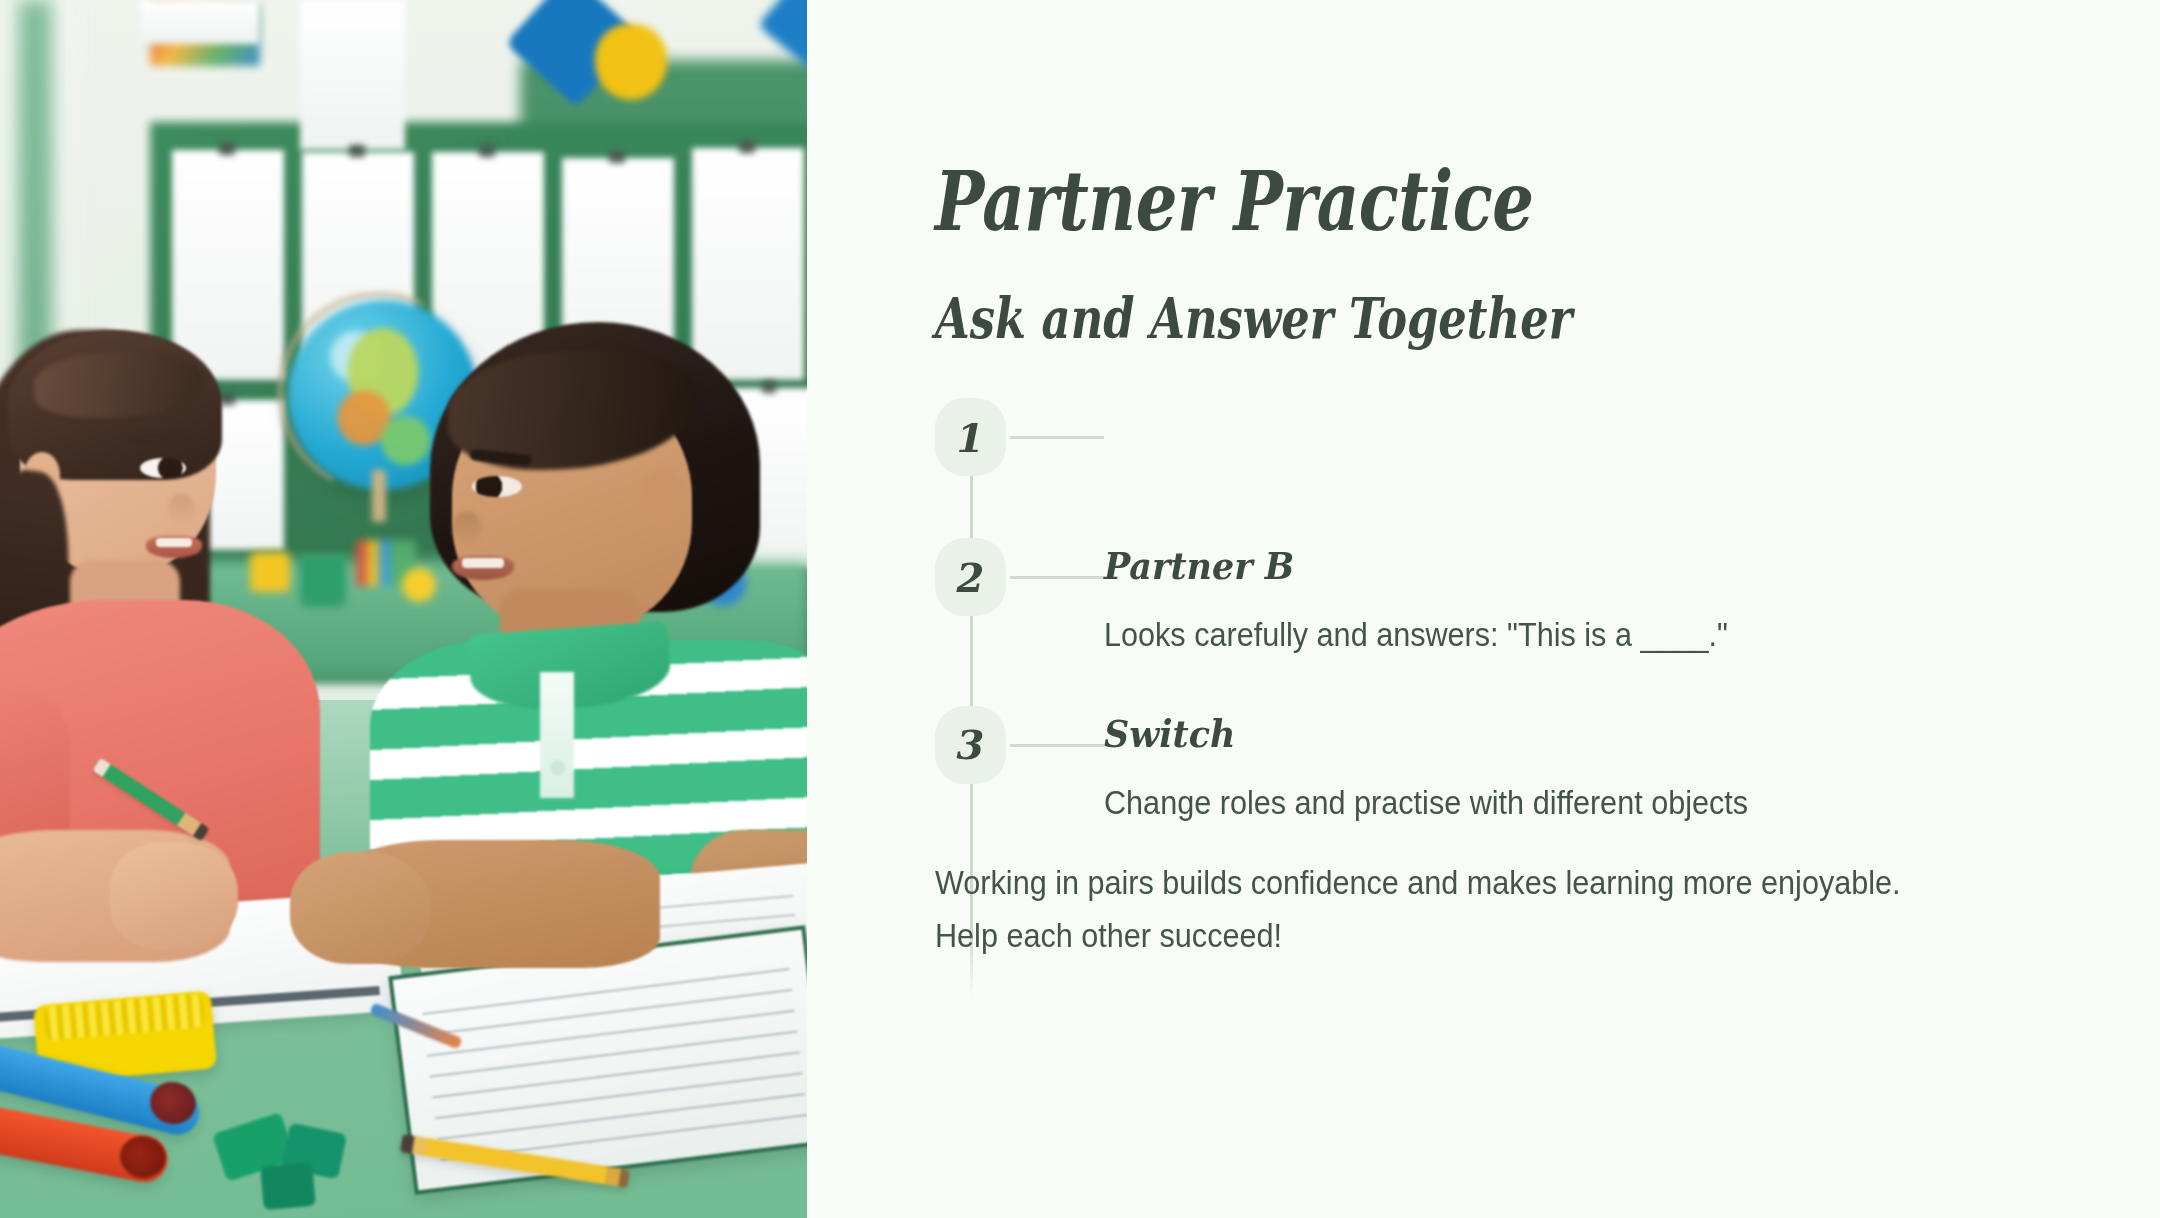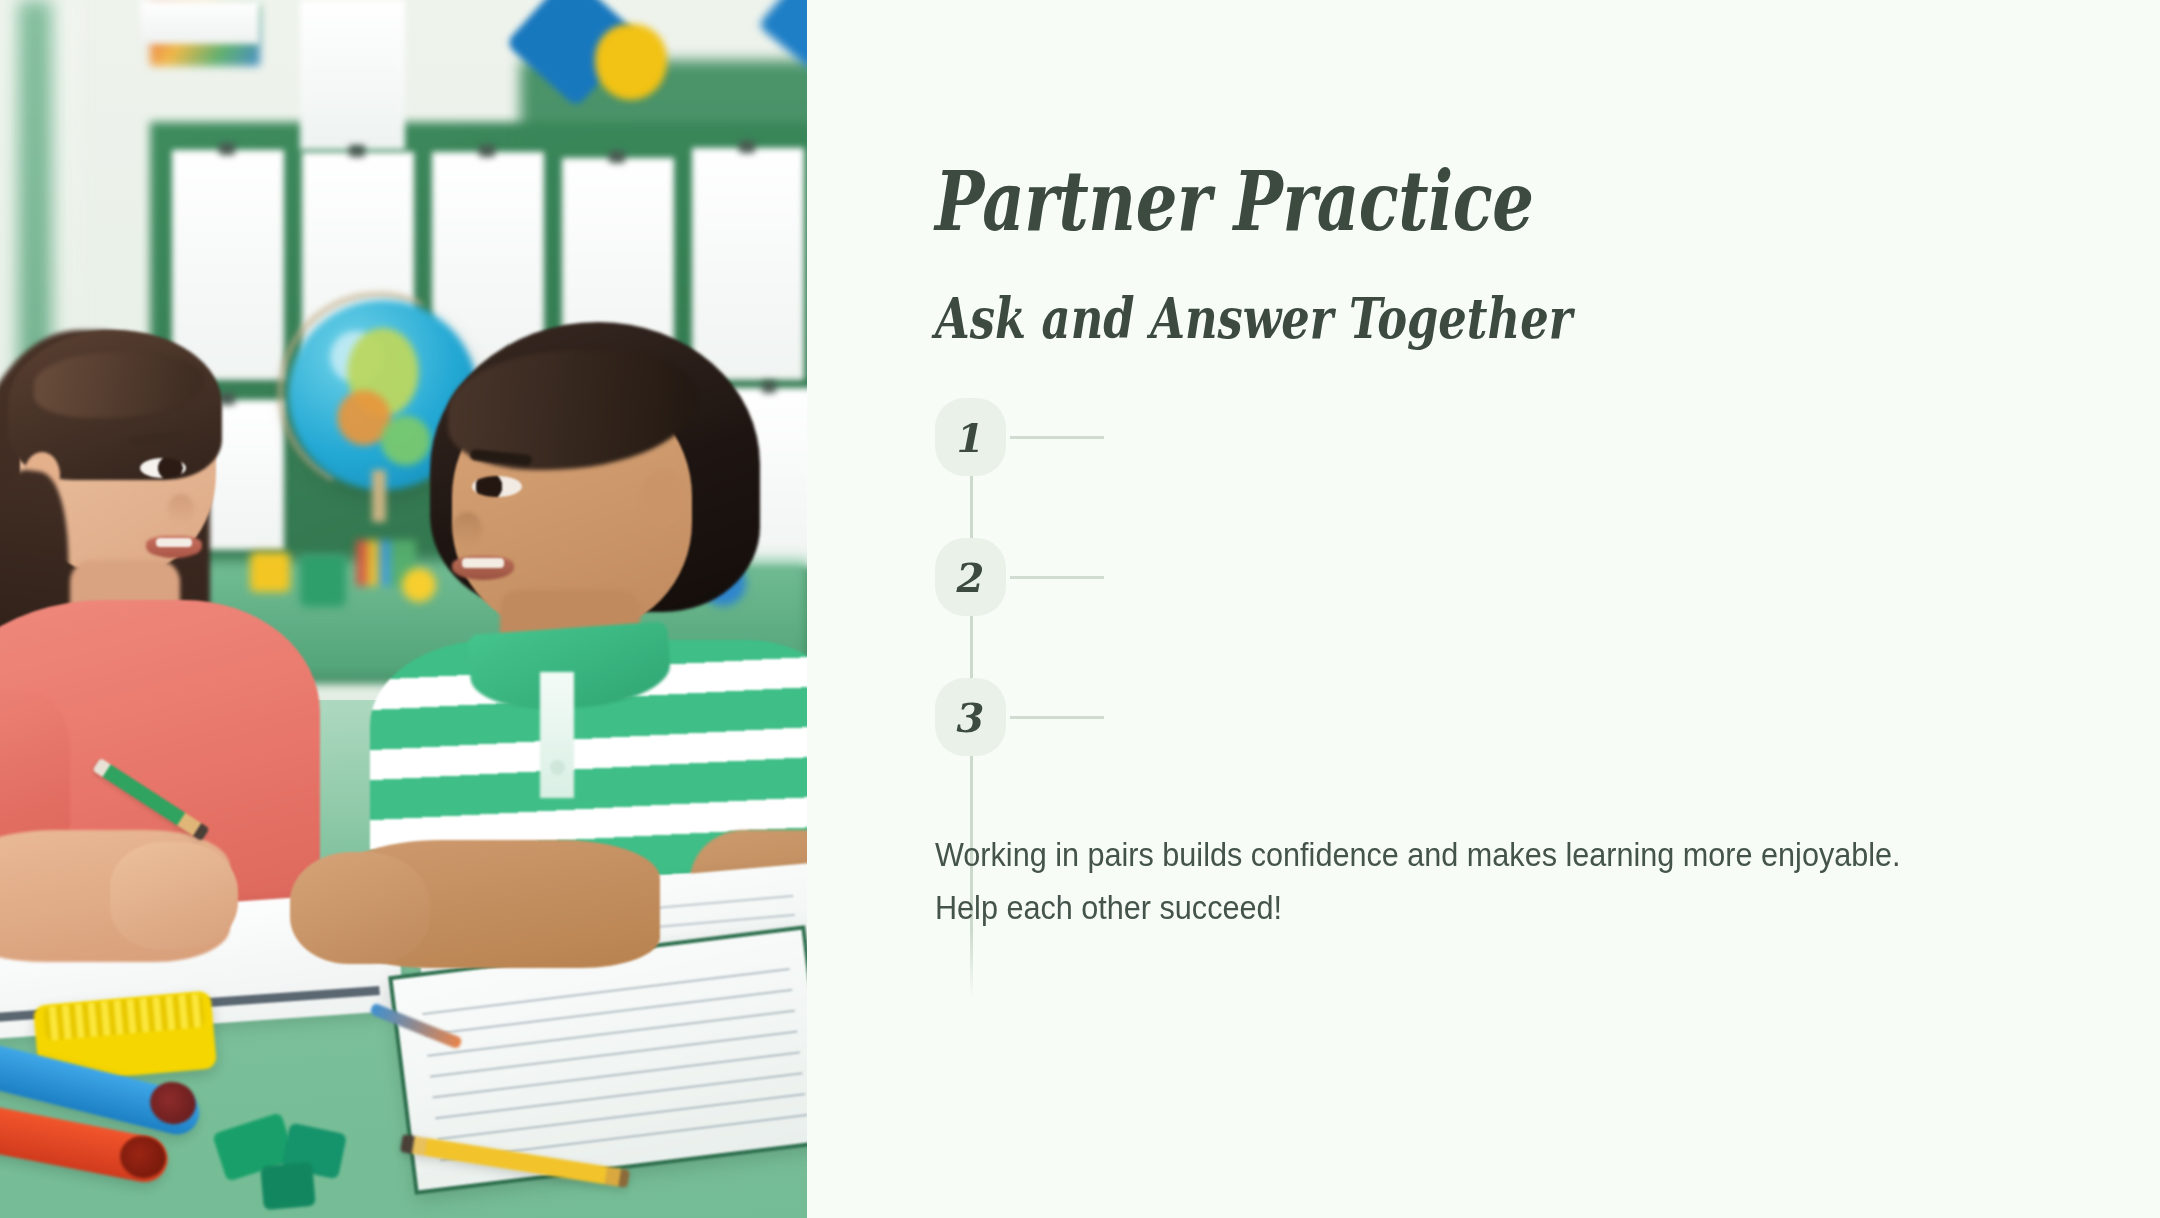--- a/index.html
+++ b/index.html
@@ -417,24 +417,32 @@
       <div class="timeline-line"></div>
 
       <div class="step">
         <div class="badge">1</div>
         <div class="connector"></div>
       </div>
 
       <div class="step">
         <div class="badge">2</div>
         <div class="connector"></div>
+        <div class="step-body">
+          <div class="step-label">Partner B</div>
+          <div class="step-desc">Looks carefully and answers: "This is a ____."</div>
+        </div>
       </div>
 
       <div class="step">
         <div class="badge">3</div>
         <div class="connector"></div>
+        <div class="step-body">
+          <div class="step-label">Switch</div>
+          <div class="step-desc">Change roles and practise with different objects</div>
+        </div>
       </div>
     </div>
 
     <p class="outro">Working in pairs builds confidence and makes learning more enjoyable. Help each other succeed!</p>
 
   </div>
 </div>
 
 </body></html>

